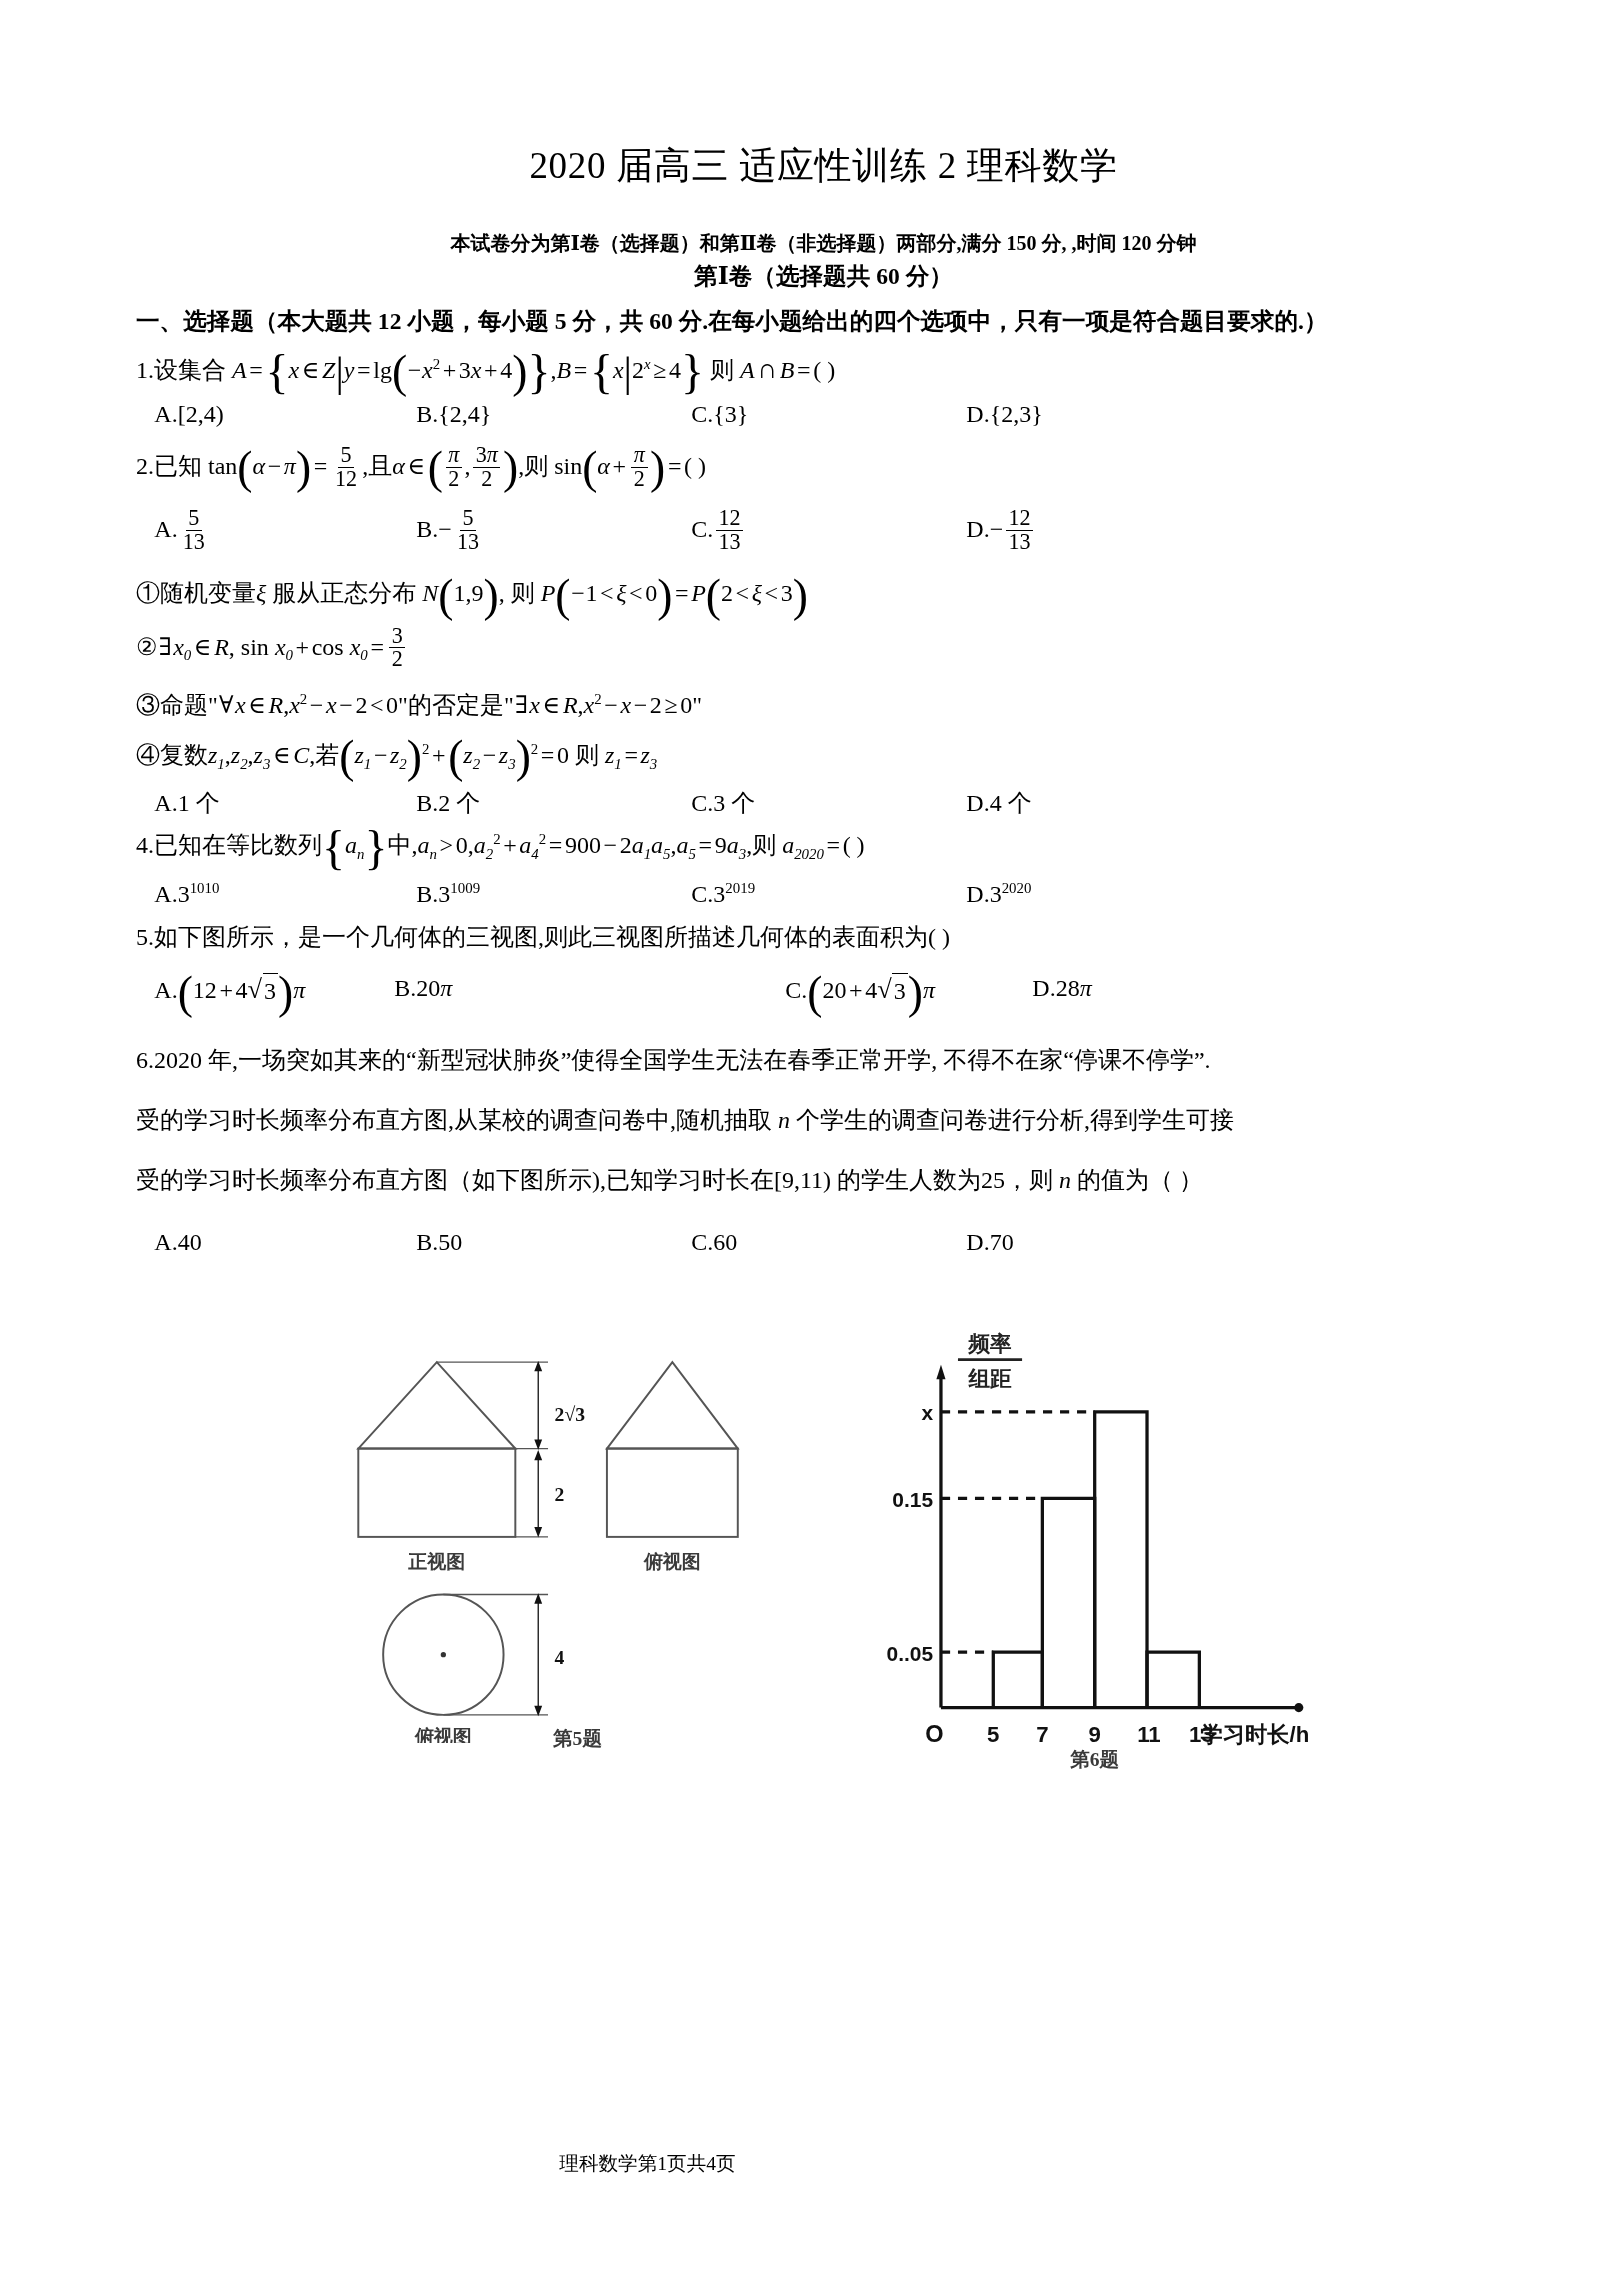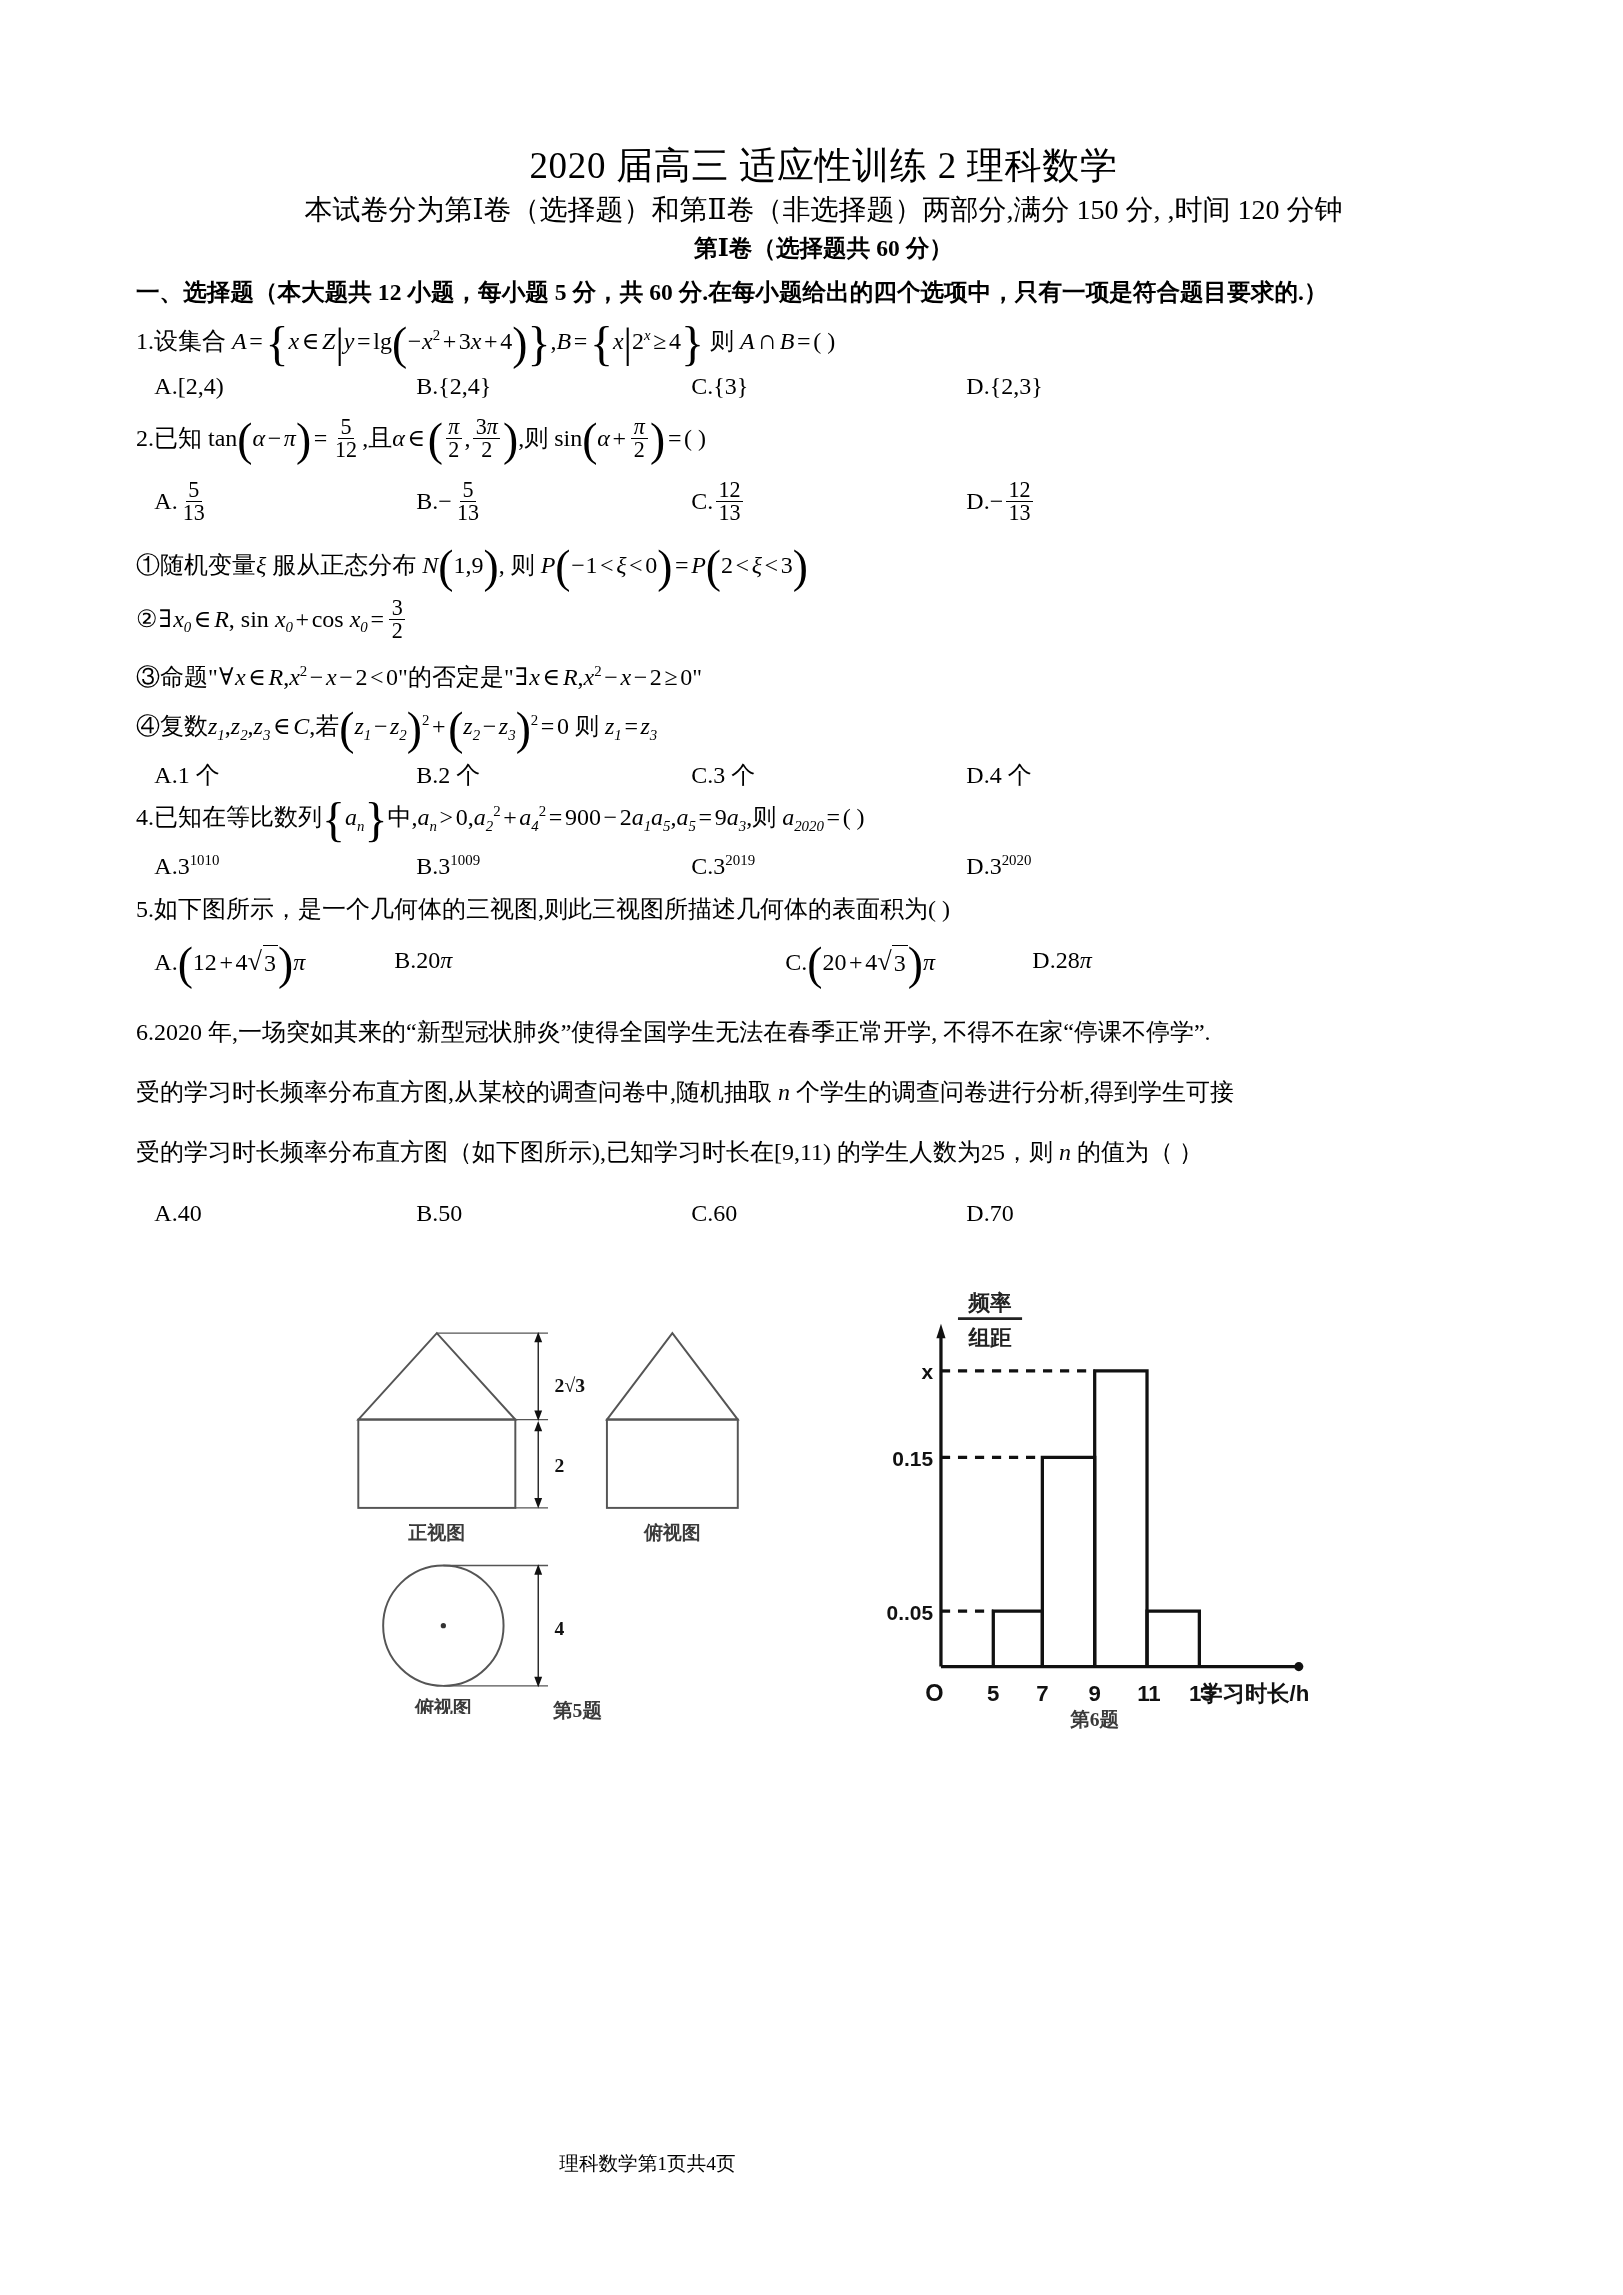--- a/index.html
+++ b/index.html
@@ -34,22 +34,23 @@
     text-align: center;
     font-weight: normal;
     font-size: 37px;
     letter-spacing: 0.7px;
     margin-top: 141px;
     font-family: "Liberation Serif", "DejaVu Serif", serif;
   }
 
   .subtitle {
     text-align: center;
-    font-weight: normal;
-    font-size: 28px;
+    font-weight: bold;
+    font-size: 20px;
+    margin-top: 39px;
     line-height: 1.35;
   }
   .subtitle2 {
     text-align: center;
     font-weight: bold;
     font-size: 23.6px;
     margin-top: 3.9px;
     line-height: 1.35;
   }
 
@@ -142,21 +143,21 @@
   .fig-left {
     position: absolute;
     left: 196px;
     top: 0;
     width: 419px;
     height: 458px;
   }
   .fig-right {
     position: absolute;
     left: 733px;
-    top: 5px;
+    top: 17px;
     width: 471px;
     height: 458px;
   }
   .fig-caption {
     text-align: center;
     font-size: 19.6px;
     font-weight: bold;
     color: #3a3a3a;
   }
 

